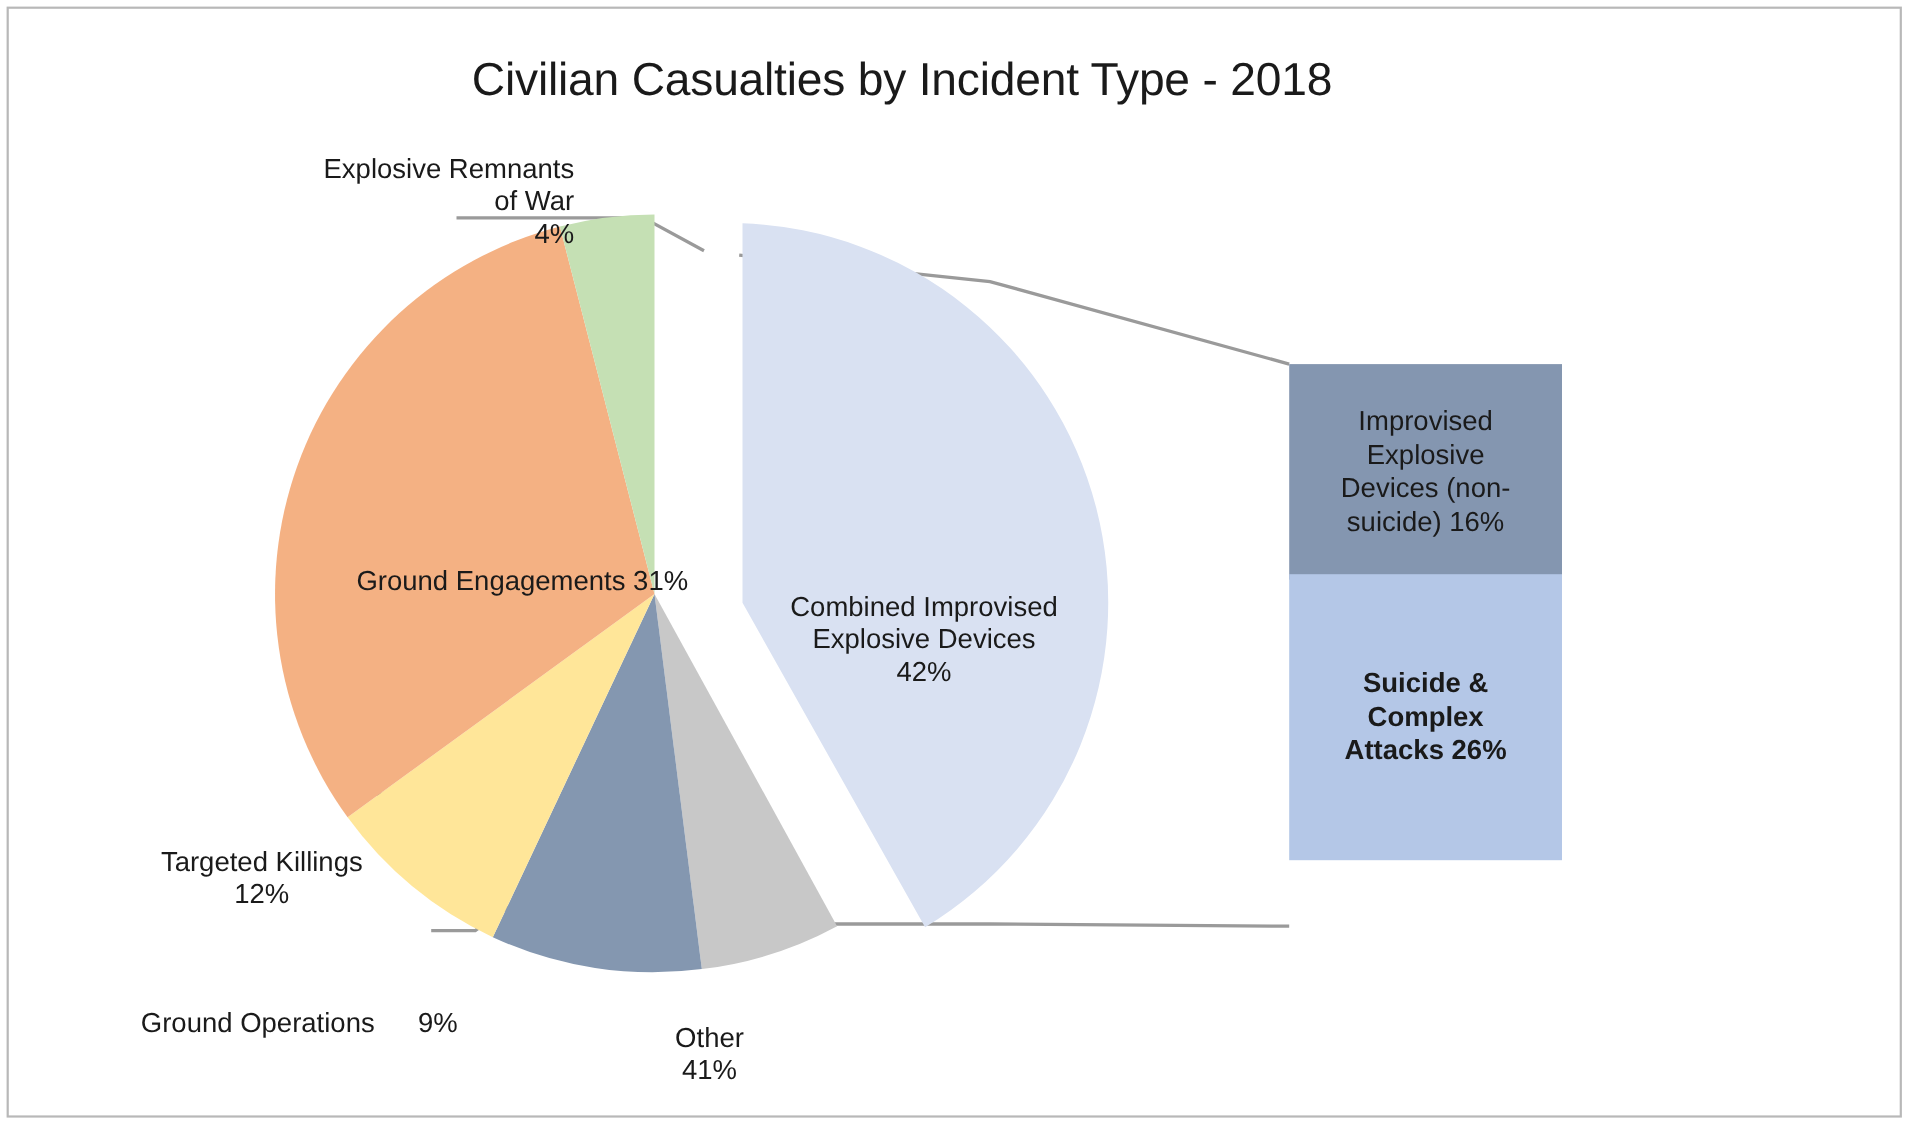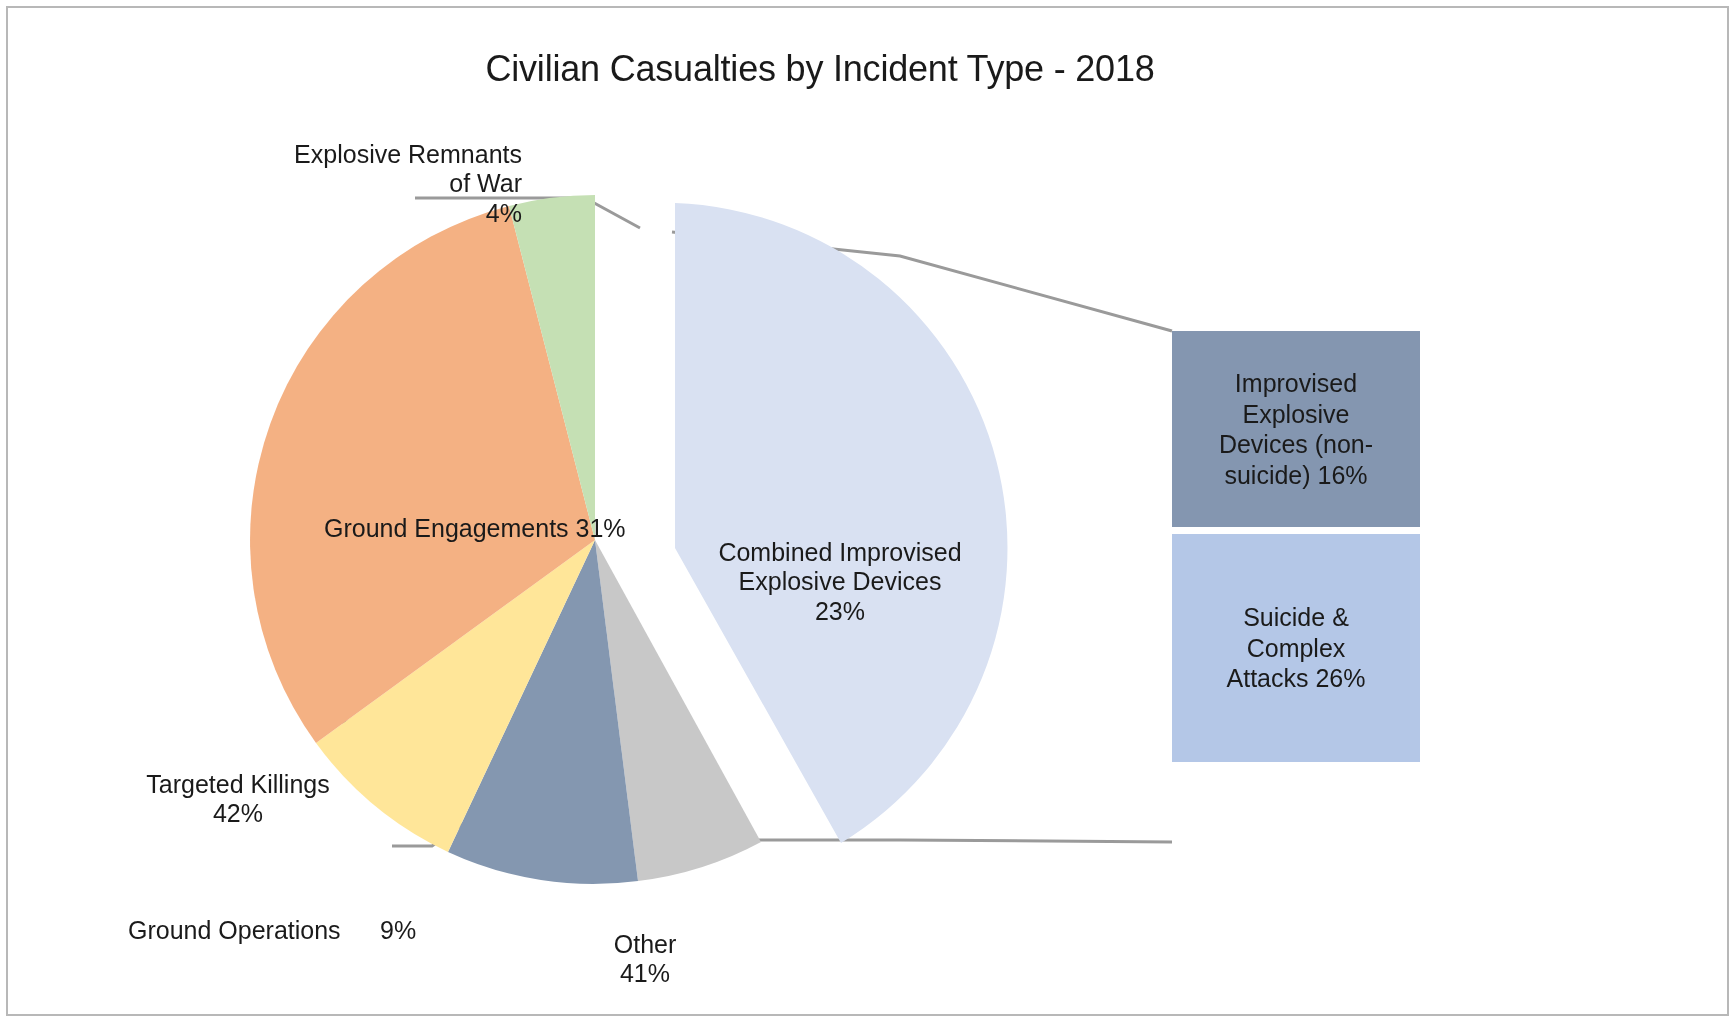--- a/index.html
+++ b/index.html
@@ -27,21 +27,21 @@
     border: 2px solid #b8b8b8;
     box-sizing: border-box;
     pointer-events: none;
   }
   #chart-title {
     position: absolute;
     left: 0;
     top: 48px;
     width: 1640px;
     text-align: center;
-    font-size: 36px;
+    font-size: 42px;
     color: #1a1a1a;
     font-family: "Liberation Sans", sans-serif;
     letter-spacing: -0.2px;
   }
   #pie-svg {
     position: absolute;
     left: 0;
     top: 0;
   }
   .slice-label {
@@ -67,23 +67,24 @@
     padding: 0 14px;
   }
   #legend-ied {
     left: 1172px;
     top: 331px;
     width: 248px;
     height: 196px;
   }
   #legend-suicide {
     left: 1172px;
-    top: 534px;
+    top: 522px;
     width: 248px;
-    height: 228px;
+    height: 260px;
+    font-weight: bold;
   }
   .legend-text {
     display: block;
     width: 100%;
   }
   #label-erw   { left: 282px; top: 140px; width: 240px; text-align: right; }
   #label-ground{ left: 324px; top: 514px; width: 330px; text-align: left; }
   #label-cied  { left: 690px; top: 538px; width: 300px; text-align: center; }
   #label-target{ left: 128px; top: 770px; width: 220px; text-align: center; }
   #label-aerial{ left: 128px; top: 916px; width: 320px; text-align: left; }
@@ -119,23 +120,23 @@
 
     <path d="M 595 540 L 509 206 A 345 345 0 0 1 595 195 Z" fill="#C5E0B4"></path>
   </svg>
 
   <div class="slice-label" id="label-erw">Explosive Remnants
 of War
 4%</div>
   <div class="slice-label" id="label-ground">Ground Engagements 31%</div>
   <div class="slice-label" id="label-cied">Combined Improvised
 Explosive Devices
-23%</div>
+42%</div>
   <div class="slice-label" id="label-target">Targeted Killings
-42%</div>
+12%</div>
   <div class="slice-label" id="label-aerial">Ground Operations</div>
   <div class="slice-label" id="label-pct-aerial">9%</div>
   <div class="slice-label" id="label-other">Other
 41%</div>
 
   <div class="legend-box" id="legend-ied" style="background: rgb(132, 150, 176);">
     <span class="legend-text">Improvised
 Explosive
 Devices (non-
 suicide) 16%</span>

